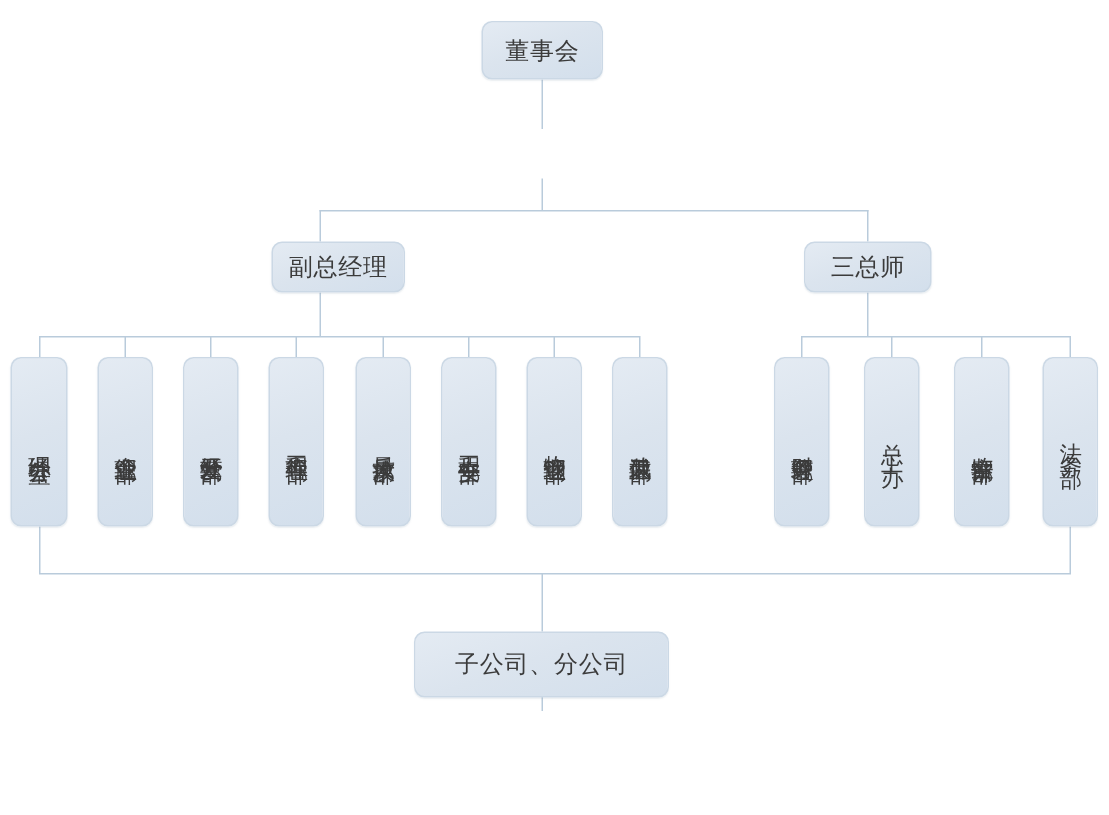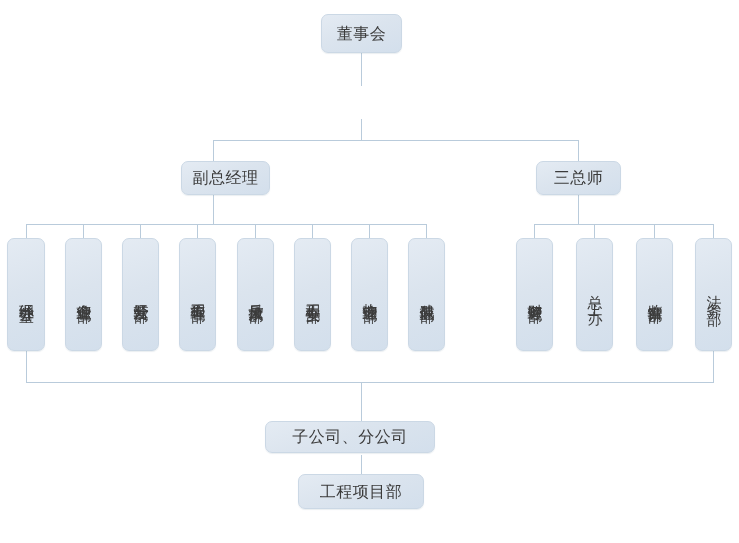--- a/index.html
+++ b/index.html
@@ -112,17 +112,16 @@
   <div class="node vertical" style="left:237px; top:238px; width:37px; height:113px;">质量技术部</div>
   <div class="node vertical" style="left:294px; top:238px; width:37px; height:113px;">工程安全部</div>
   <div class="node vertical" style="left:351px; top:238px; width:37px; height:113px;">物业管理部</div>
   <div class="node vertical" style="left:408px; top:238px; width:37px; height:113px;">武装保卫部</div>
 
   <div class="node vertical" style="left:516px; top:238px; width:37px; height:113px;">财务管理部</div>
   <div class="node vertical spaced" style="left:576px; top:238px; width:37px; height:113px;">总工办</div>
   <div class="node vertical" style="left:636px; top:238px; width:37px; height:113px;">监察审计部</div>
   <div class="node vertical spaced" style="left:695px; top:238px; width:37px; height:113px;">法务部</div>
 
-  <div class="node" style="left:265px; top:421px; width:170px; height:32px;">子公司、分公司</div>
+  <div class="node" style="left:276px; top:421px; width:170px; height:44px;">子公司、分公司</div>
 
-  <div class="node" style="left:298px; top:474px; width:126px; height:35px;">工程项目部</div>
 
 </div>
 
 </body></html>

